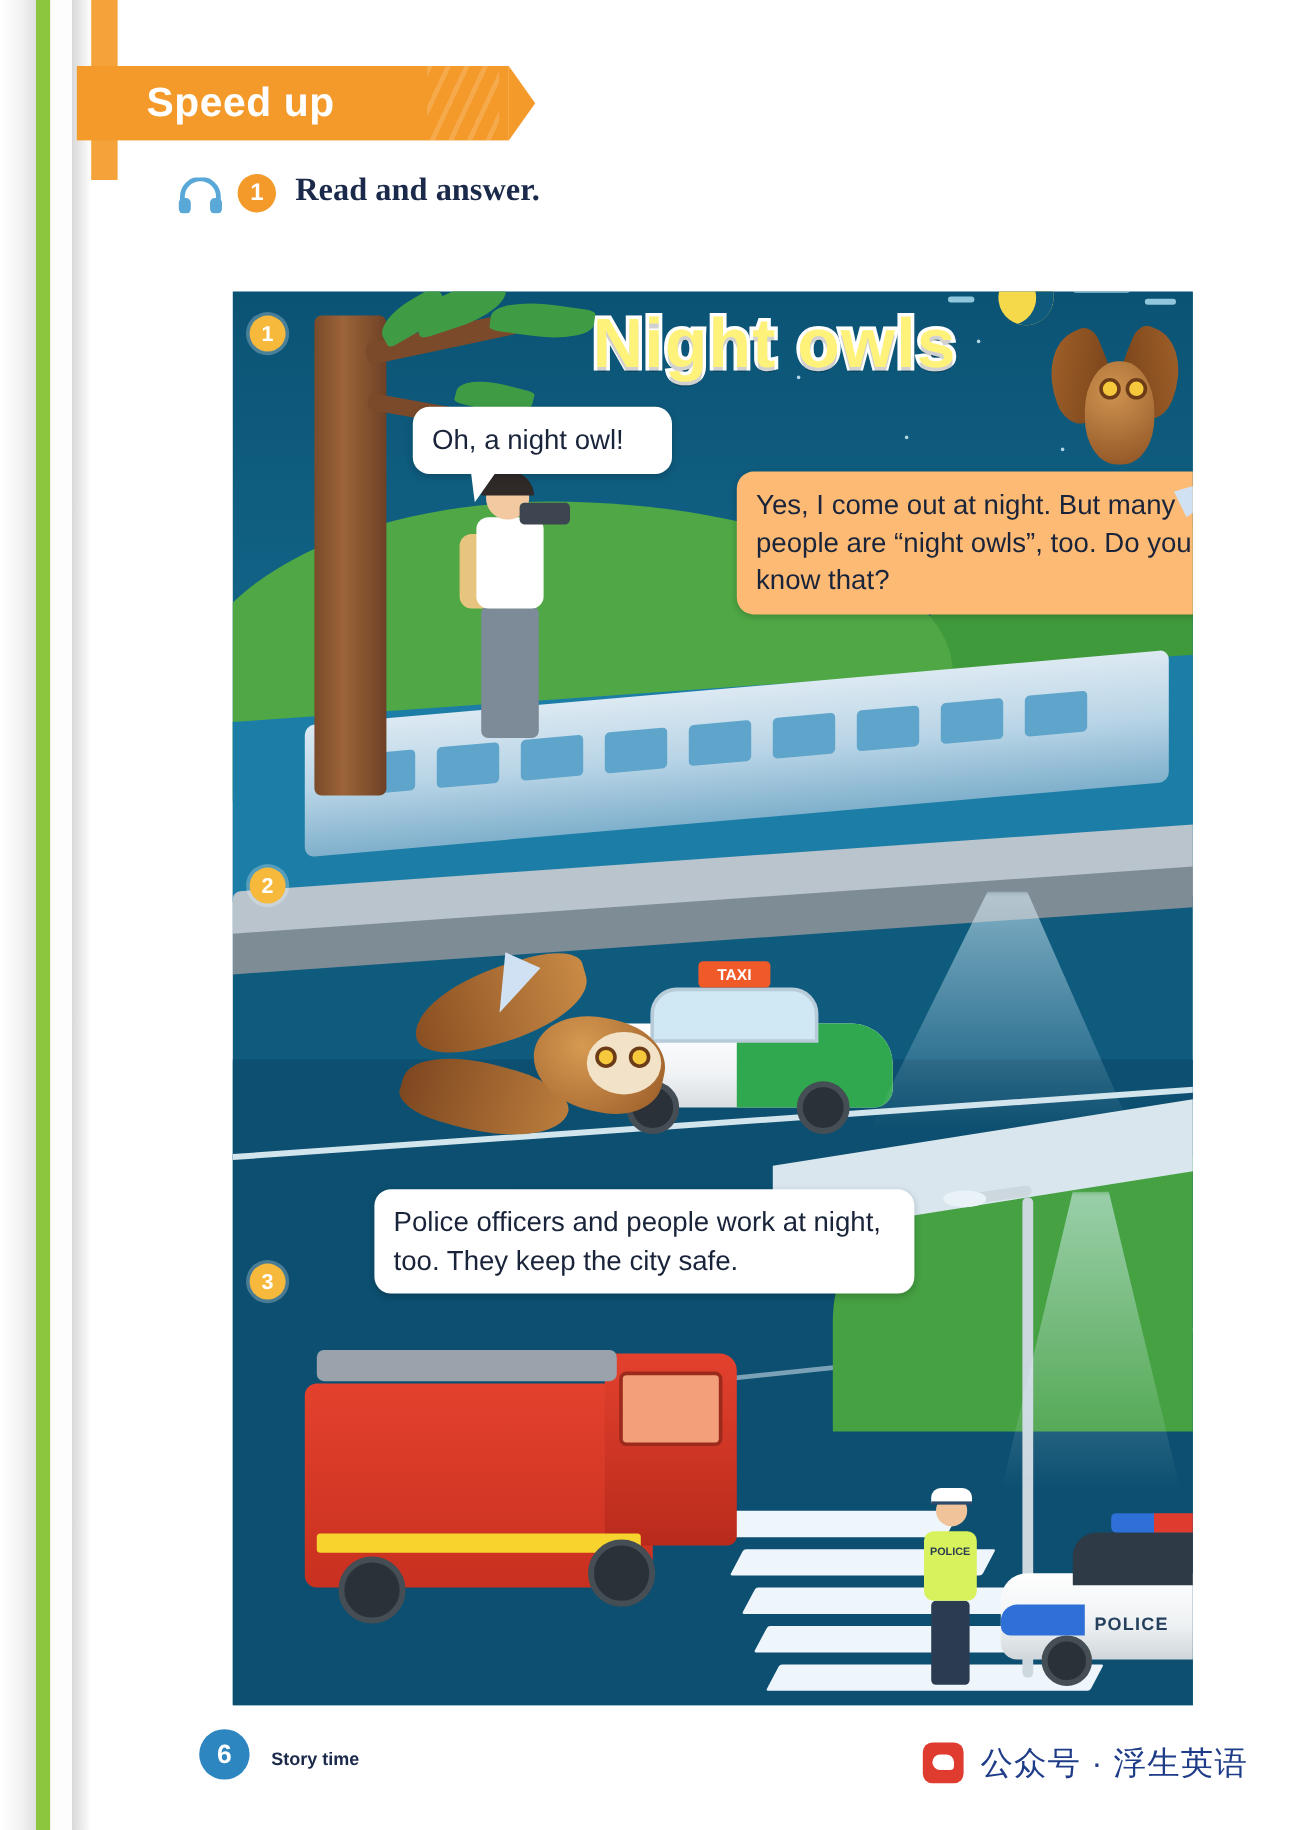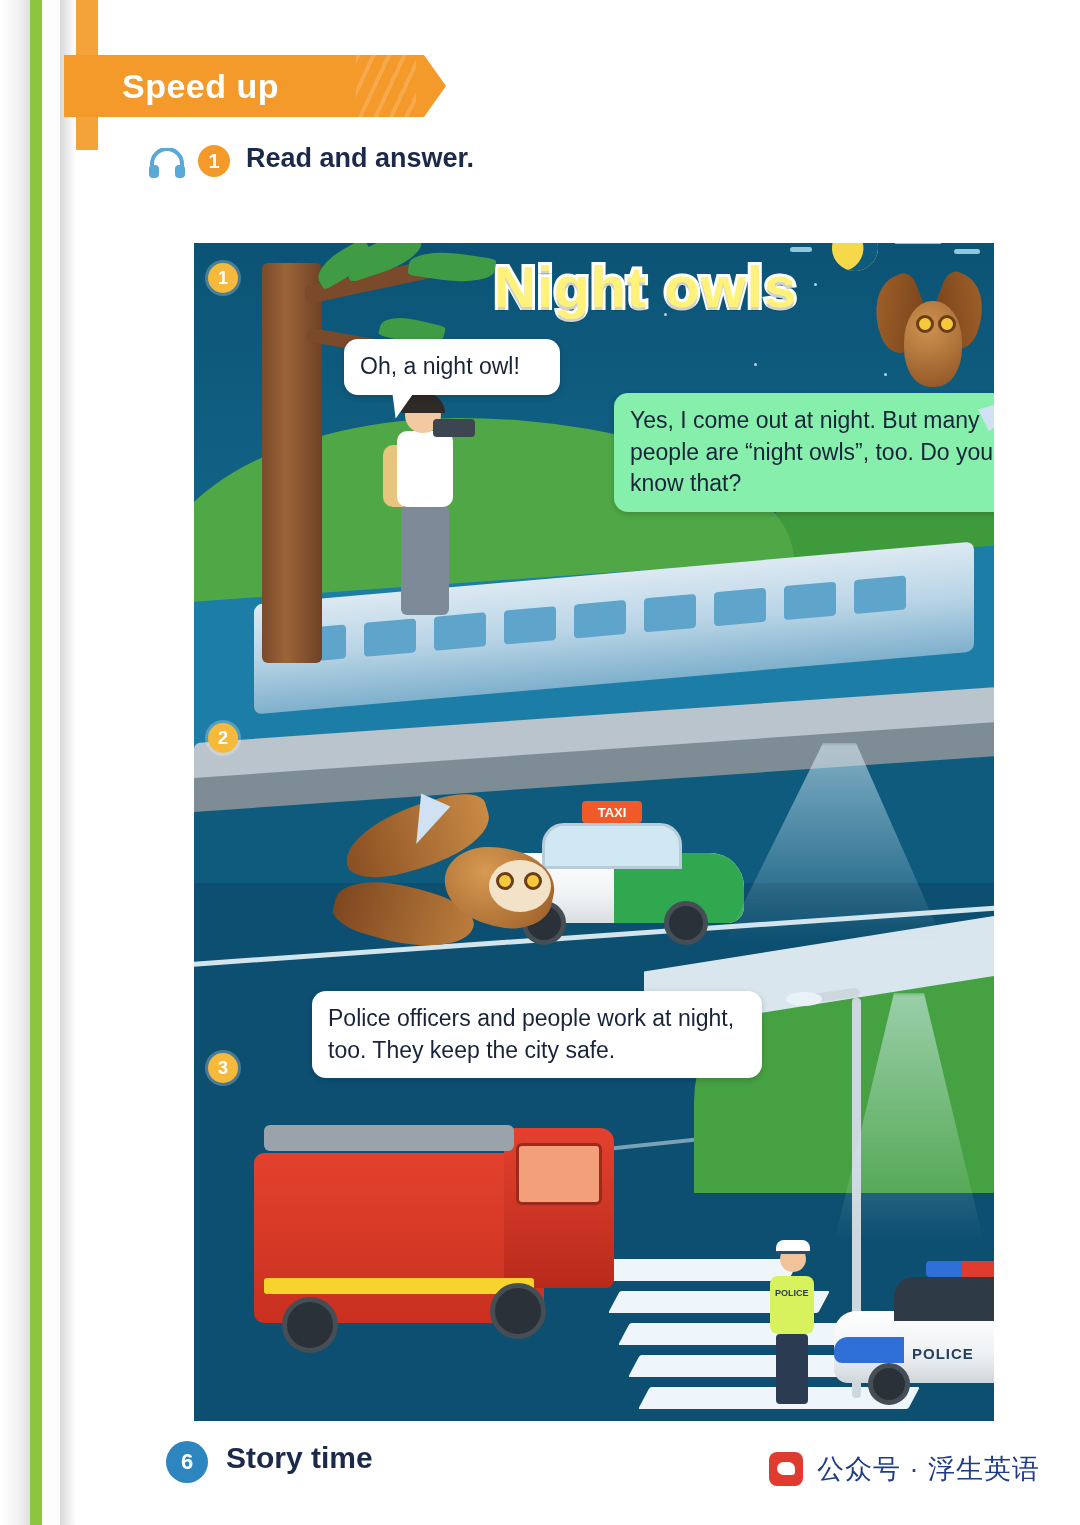--- a/index.html
+++ b/index.html
@@ -70,21 +70,21 @@
   .headphone-icon { width: 38px; height: 30px; margin-top: 8px; }
   .num-badge {
     width: 32px; height: 32px; border-radius: 50%;
     background: #f49a2b; color: #fff;
     font-size: 20px; font-weight: bold;
     display: flex; align-items: center; justify-content: center;
     margin-top: 5px;
   }
   .instr-texts { margin-left: 4px; }
   .instr-line1 {
-    font-size: 27px; color: #1b2a4a; font-weight: bold; line-height: 1.35;
+    font-size: 27px; color: #1b2a4a; font-weight: bold; line-height: 1.35; font-family: Liberation Serif, serif;
   }
   .instr-line2 {
     font-size: 27px; color: #1b2a4a; line-height: 1.5;
   }
 
   
   .illus {
     position: absolute; left: 118px; top: 243px;
     width: 800px; height: 1178px;
     background: #0f5b7e;
@@ -181,21 +181,21 @@
     width: 30px; height: 30px; border-radius: 50%;
     background: #f6b93b; color: #fff;
     font-size: 18px; font-weight: bold;
     display: flex; align-items: center; justify-content: center;
     box-shadow: 0 0 0 3px rgba(255,255,255,.25);
   }
 
   
   .bubble {
     position: absolute;
-    background: #86efac;
+    background: #fdba74;
     border-radius: 14px;
     color: #19243a;
     padding: 12px 16px;
     font-size: 23px;
     line-height: 1.38;
     box-shadow: 0 2px 6px rgba(0,0,0,.18);
   }
   .bubble.white { background: #ffffff; }
   .tail {
     position: absolute; width: 0; height: 0;
@@ -430,21 +430,21 @@
   
   .footer-num {
     position: absolute; left: 90px; bottom: 42px;
     width: 42px; height: 42px; border-radius: 50%;
     background: #2e86c1; color: #fff;
     display: flex; align-items: center; justify-content: center;
     font-size: 22px; font-weight: bold;
   }
   .footer-label {
     position: absolute; left: 150px; bottom: 50px;
-    font-size: 30px; font-weight: bold; color: #1b2a4a;
+    font-size: 15px; font-weight: bold; color: #1b2a4a;
   }
   .wm {
     position: absolute; right: 40px; bottom: 38px;
     display: flex; align-items: center; gap: 14px;
   }
   .wm-logo {
     width: 34px; height: 34px; border-radius: 8px; background: #e03b2f;
     position: relative;
   }
   .wm-logo::before {

